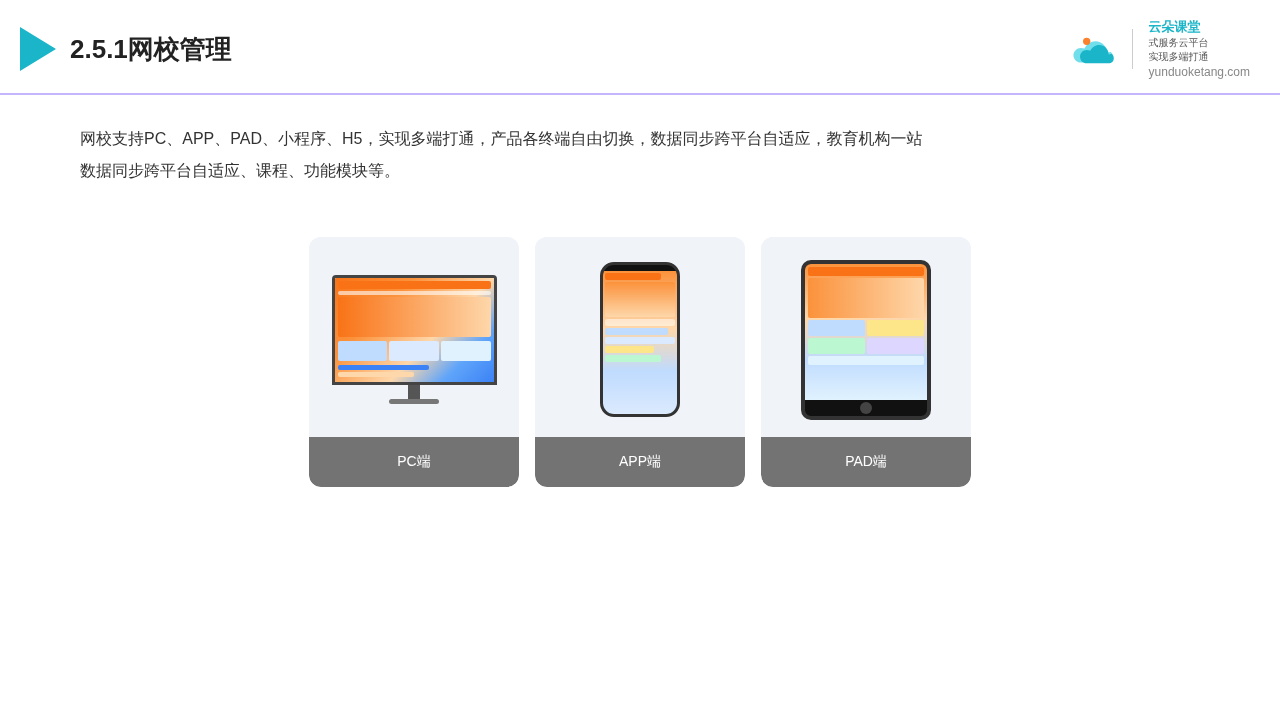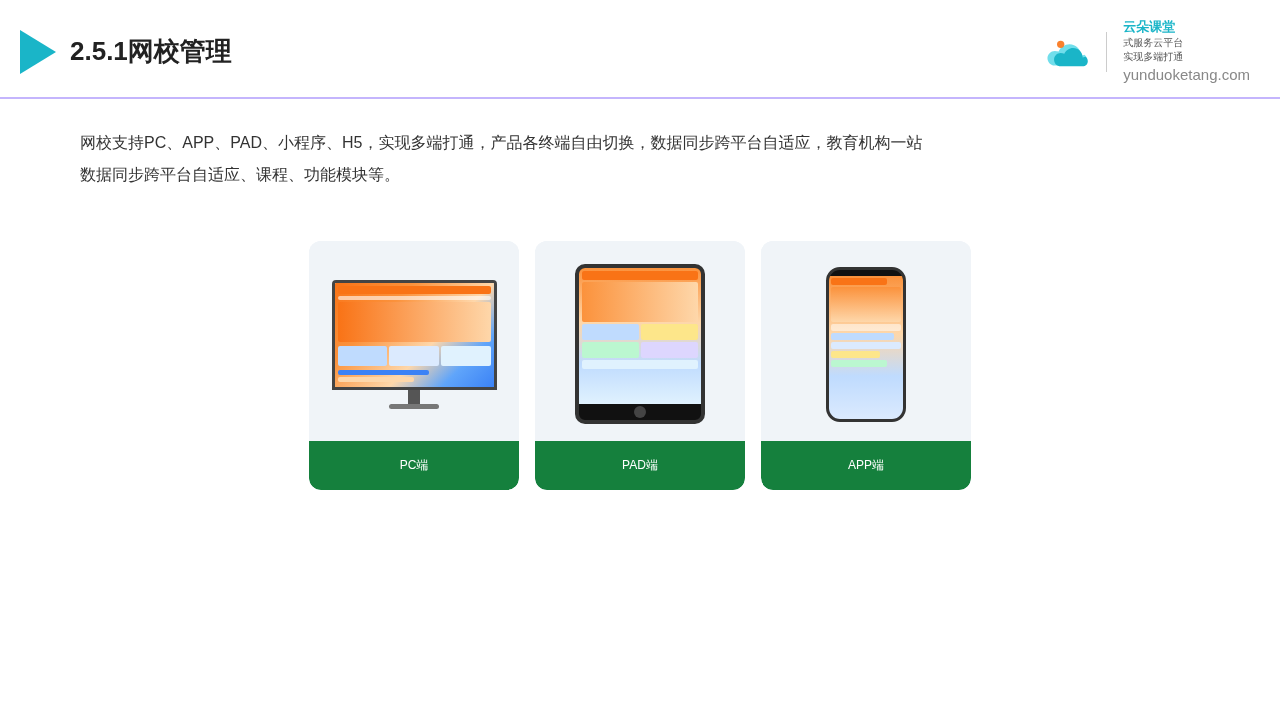--- a/index.html
+++ b/index.html
@@ -87,24 +87,24 @@
     .card-image-area {
       height: 200px;
       display: flex;
       align-items: center;
       justify-content: center;
       background: #f0f4f8;
       padding: 16px 10px 10px;
     }
 
     .card-label {
-      background: #15803d;
+      background: #737373;
       color: #fff;
       text-align: center;
-      font-size: 12px;
+      font-size: 14px;
       padding: 16px 0;
       border-radius: 0 0 12px 12px;
     }
 
     
     .pc-mock {
       display: flex;
       flex-direction: column;
       align-items: center;
     }
@@ -244,21 +244,21 @@
       <path d="M48 28c0-8.8-7.2-16-16-16-6.6 0-12.2 4-14.8 9.8C15.7 21.3 14 21 12 21c-5.5 0-10 4.5-10 10s4.5 10 10 10h36c4.4 0 8-3.6 8-8 0-2.8-1.4-5.2-3.6-6.8" fill="#4dd6e6" opacity="0.8"></path>
       <path d="M50 30c0-7.2-5.8-13-13-13-5.4 0-10 3.3-12 8-1.8-0.7-3.2-1-5-1-5 0-9 4-9 9s4 9 9 9h30c3.9 0 7-3.1 7-7 0-2.5-1.3-4.7-3.2-6" fill="#1ab5c8"></path>
 
       <circle cx="20" cy="12" r="5" fill="#f97316" opacity="0.9"></circle>
     </svg>
     <div class="logo-divider"></div>
     <div class="logo-text">
       <span class="brand">云朵课堂</span>
       <span>式服务云平台</span>
       <span>实现多端打通</span>
-      <span style="font-size:15px;color:#888;">yunduoketang.com</span>
+      <span style="font-size:12px;color:#888;">yunduoketang.com</span>
     </div>
   </div>
 </div>
 
 <div class="description">
   <p>网校支持PC、APP、PAD、小程序、H5，实现多端打通，产品各终端自由切换，数据同步跨平台自适应，教育机构一站</p>
   <p>数据同步跨平台自适应、课程、功能模块等。</p>
 </div>
 
 <div class="cards-section">
@@ -282,53 +282,53 @@
         </div>
         <div class="pc-stand"></div>
         <div class="pc-base"></div>
       </div>
     </div>
     <div class="card-label">PC端</div>
   </div>
 
   <div class="card">
     <div class="card-image-area">
+      <div class="phone-mock">
+        <div class="phone-notch"></div>
+        <div class="phone-screen">
+          <div class="phone-row colored"></div>
+          <div class="phone-row" style="width:100%;height:35px;background:linear-gradient(180deg,#fb923c,#fed7aa)"></div>
+          <div class="phone-row"></div>
+          <div class="phone-row" style="background:#bfdbfe;width:90%"></div>
+          <div class="phone-row" style="background:#dbeafe"></div>
+          <div class="phone-row" style="background:#fde68a;width:70%"></div>
+          <div class="phone-row" style="background:#bbf7d0;width:80%"></div>
+        </div>
+      </div>
+    </div>
+    <div class="card-label">APP端</div>
+  </div>
+
+  <div class="card">
+    <div class="card-image-area">
       <div class="tablet-mock">
         <div class="tablet-screen">
           <div class="tablet-row orange"></div>
           <div class="tablet-row" style="height:40px;background:linear-gradient(90deg,#fb923c,#fed7aa)"></div>
           <div style="display:flex;gap:2px">
             <div style="flex:1;height:16px;background:#bfdbfe;border-radius:2px"></div>
             <div style="flex:1;height:16px;background:#fde68a;border-radius:2px"></div>
           </div>
           <div style="display:flex;gap:2px">
             <div style="flex:1;height:16px;background:#bbf7d0;border-radius:2px"></div>
             <div style="flex:1;height:16px;background:#ddd6fe;border-radius:2px"></div>
           </div>
           <div class="tablet-row" style="background:#e0f2fe"></div>
         </div>
         <div class="tablet-home"></div>
       </div>
     </div>
     <div class="card-label">PAD端</div>
   </div>
 
-  <div class="card">
-    <div class="card-image-area">
-      <div class="phone-mock">
-        <div class="phone-notch"></div>
-        <div class="phone-screen">
-          <div class="phone-row colored"></div>
-          <div class="phone-row" style="width:100%;height:35px;background:linear-gradient(180deg,#fb923c,#fed7aa)"></div>
-          <div class="phone-row"></div>
-          <div class="phone-row" style="background:#bfdbfe;width:90%"></div>
-          <div class="phone-row" style="background:#dbeafe"></div>
-          <div class="phone-row" style="background:#fde68a;width:70%"></div>
-          <div class="phone-row" style="background:#bbf7d0;width:80%"></div>
-        </div>
-      </div>
-    </div>
-    <div class="card-label">APP端</div>
-  </div>
-
 
 
 </div>
 
 </body></html>

